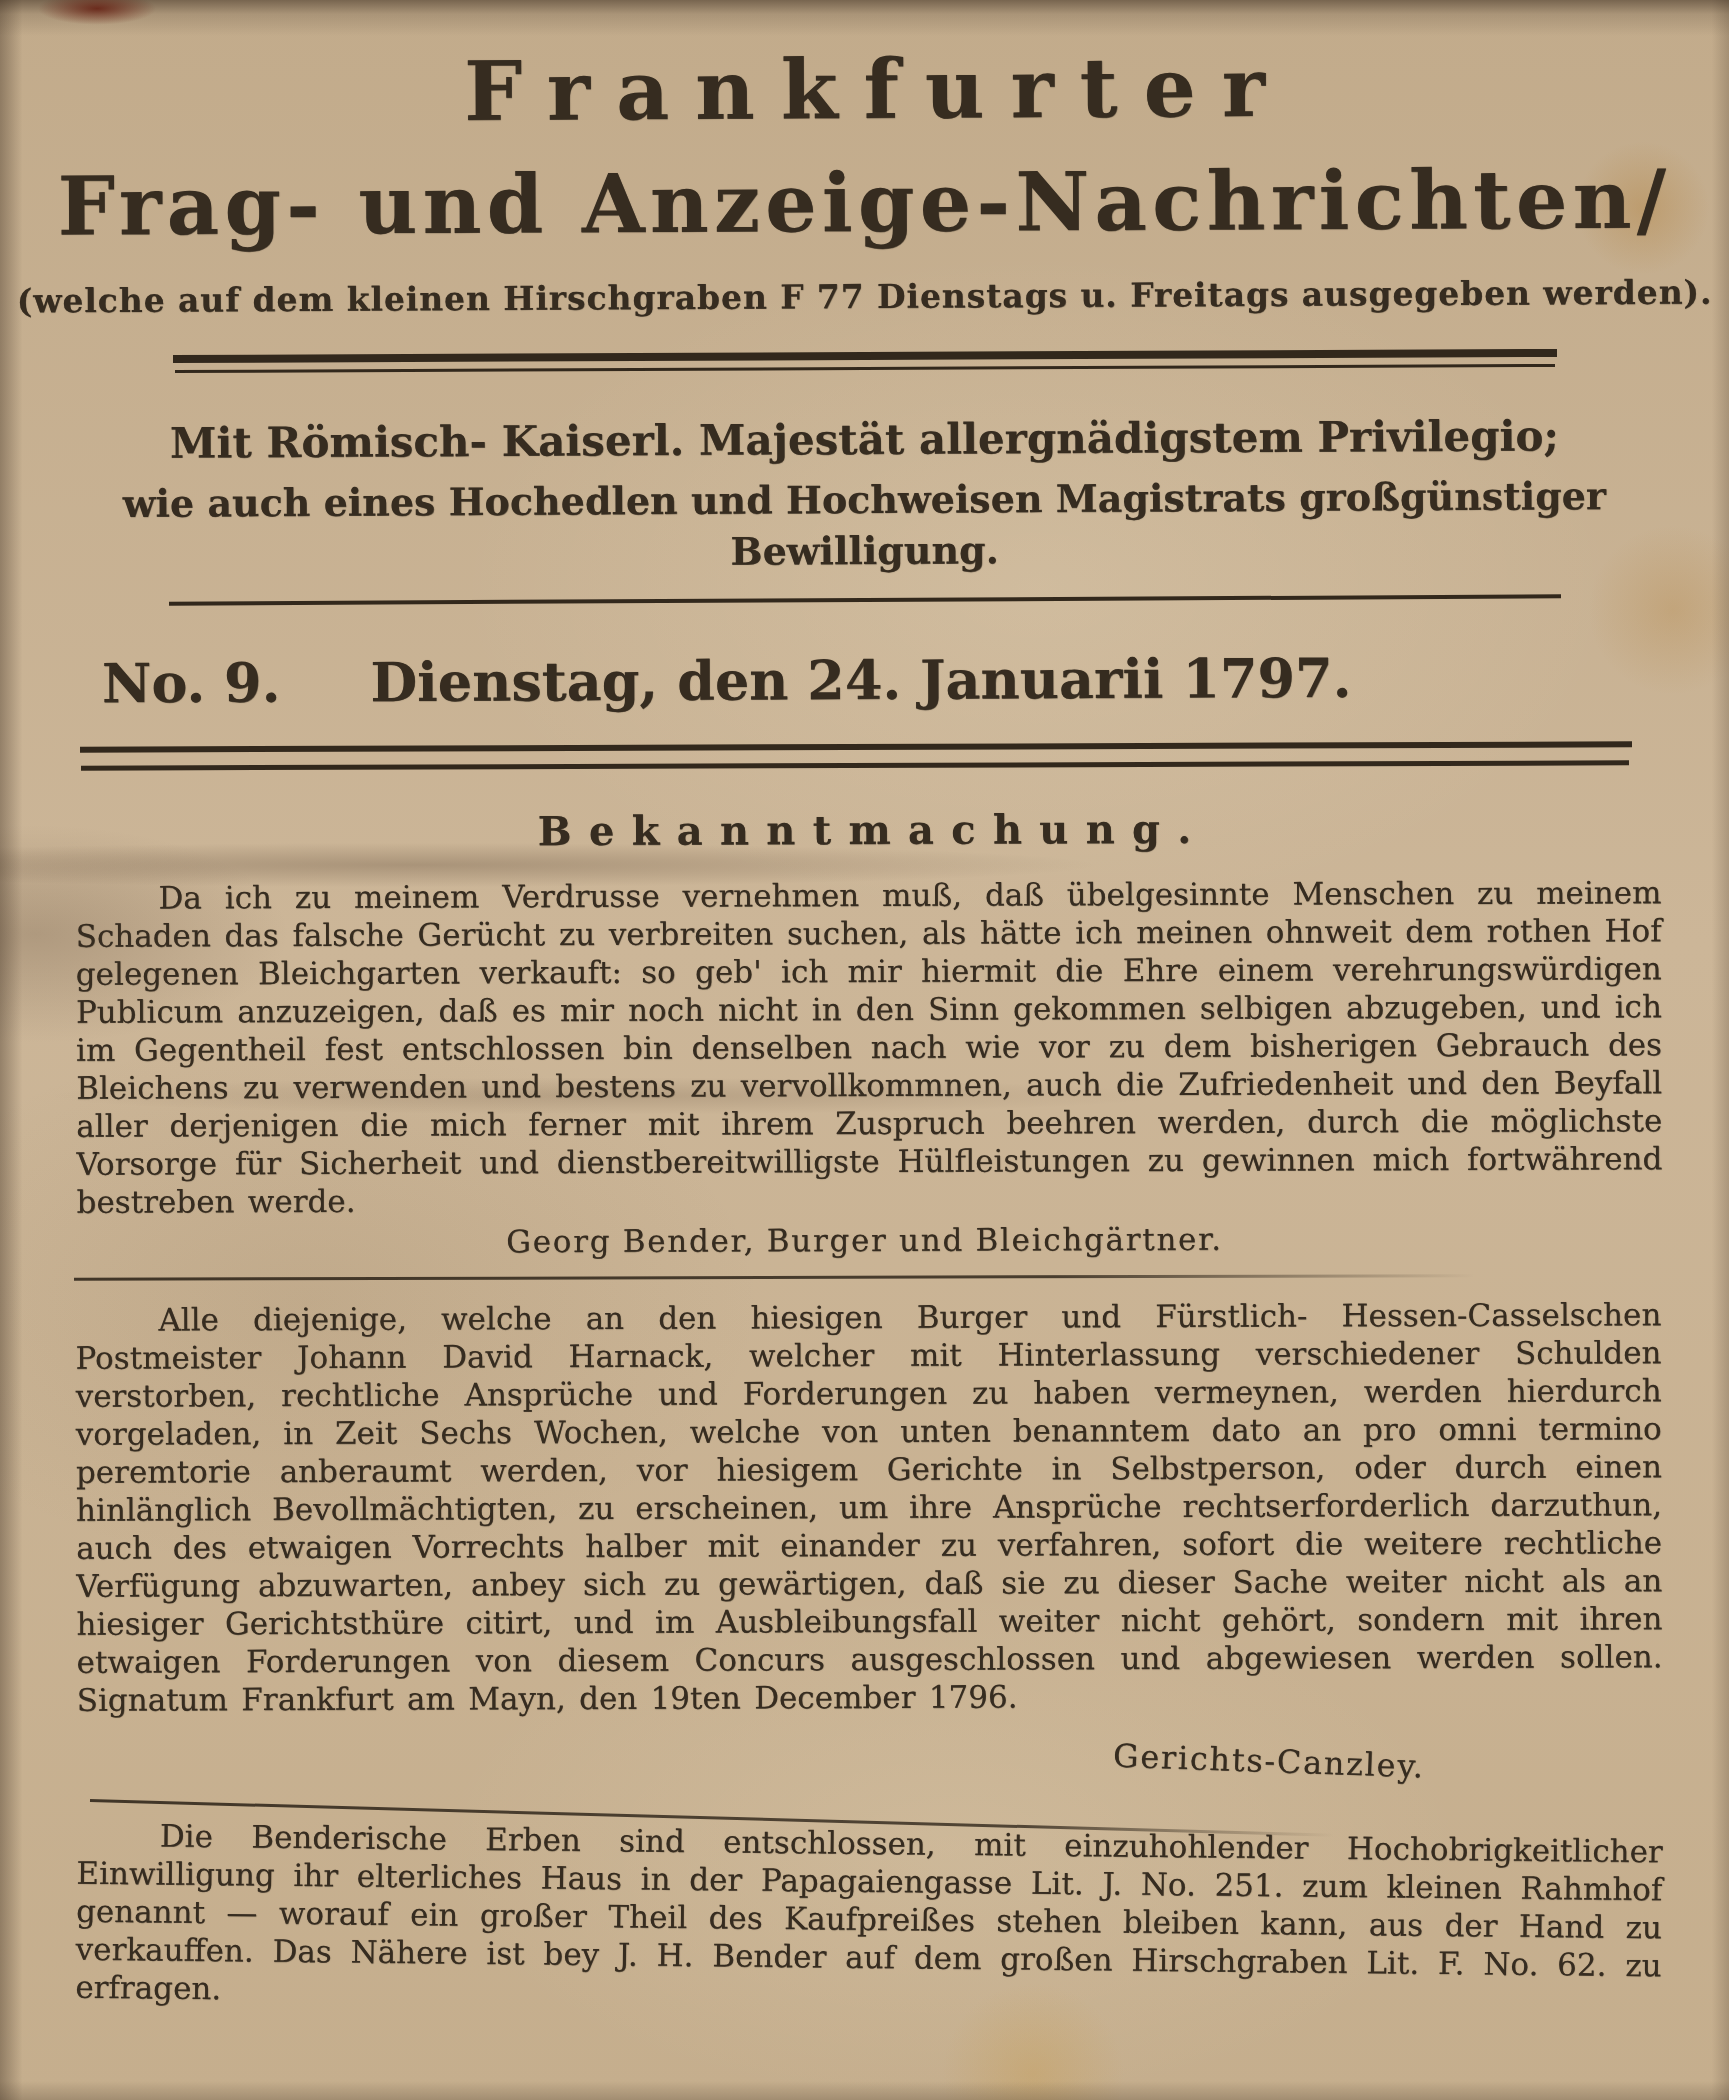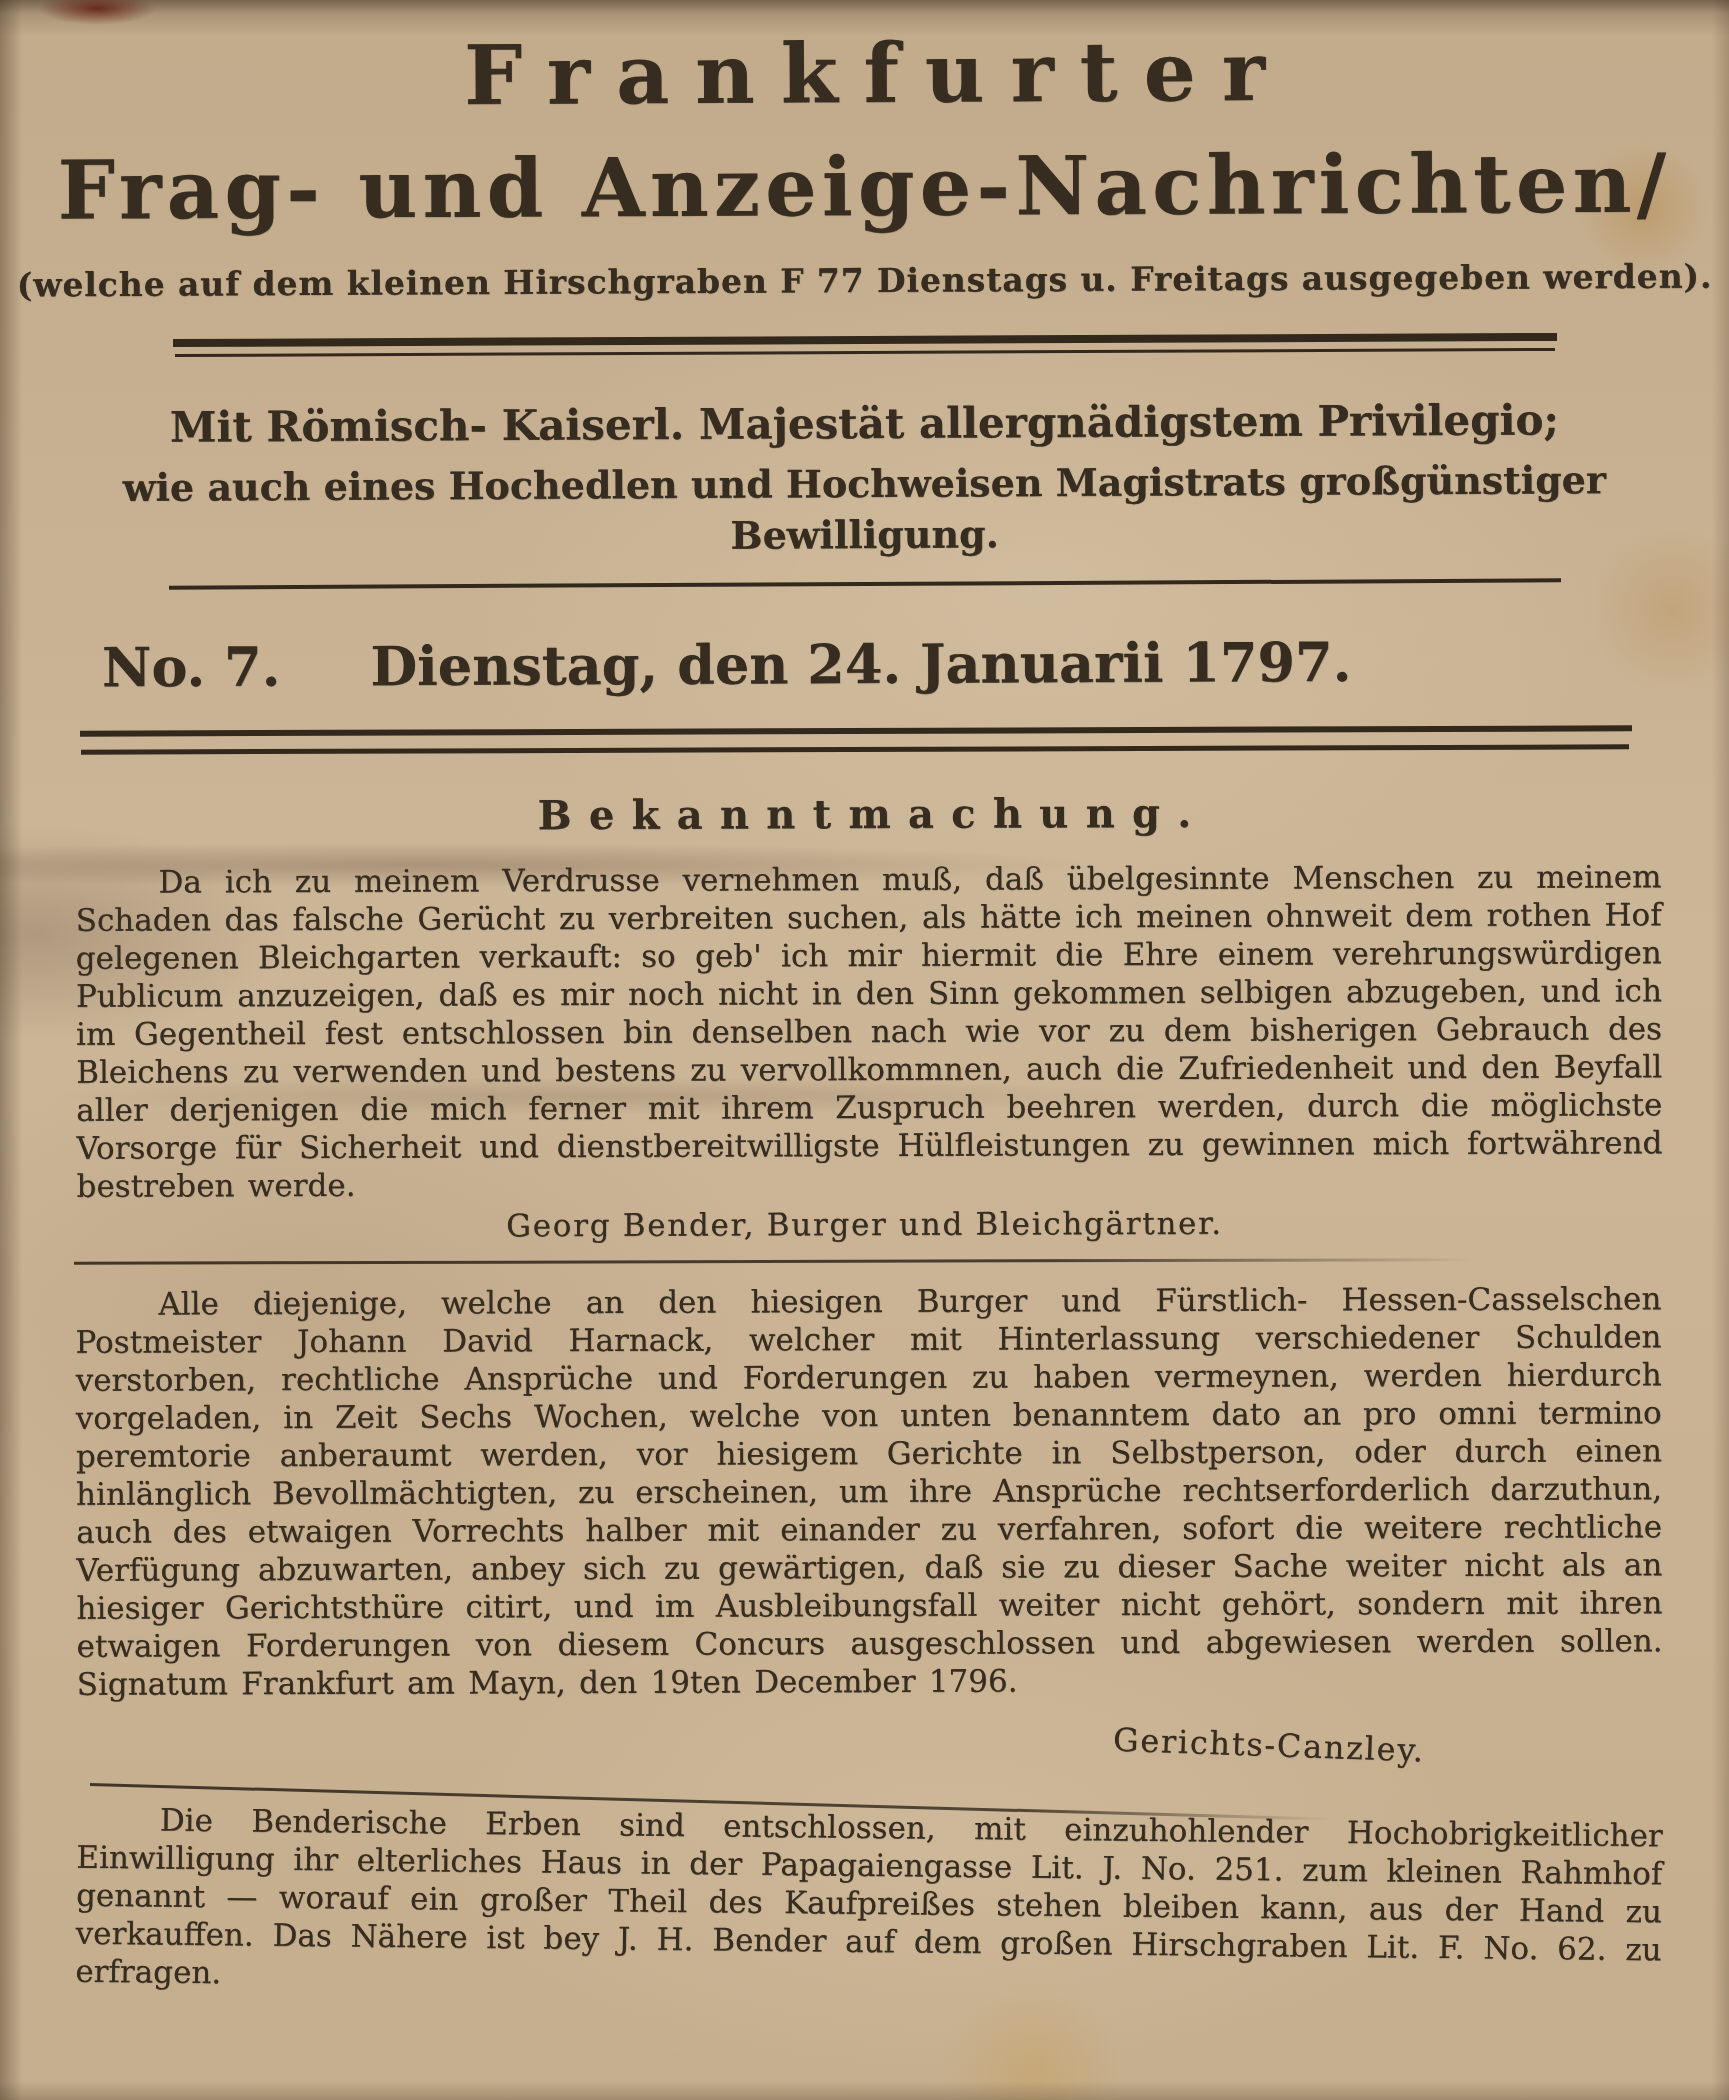--- a/index.html
+++ b/index.html
@@ -37,21 +37,21 @@
       radial-gradient(ellipse 363px 156px at 35px 934px, rgba(72,52,36,0.22), rgba(72,52,36,0.0) 70%),
       
       radial-gradient(ellipse 778px 450px at 60% 28%, rgba(255,246,222,0.14), rgba(255,246,222,0.0) 75%),
       radial-gradient(ellipse 605px 363px at 18% 62%, rgba(110,84,52,0.10), rgba(110,84,52,0.0) 75%),
       radial-gradient(ellipse 692px 346px at 55% 88%, rgba(255,246,222,0.12), rgba(255,246,222,0.0) 75%),
       linear-gradient(180deg, #c2ab8b 0%, #ccb698 45%, #c5ae8d 100%);
   }
   .ink { text-shadow: 0.3px 0.4px 0.7px rgba(54,44,32,0.65); }
 
   
-  .masthead { padding-top: 24px; }
+  .masthead { padding-top: 40px; }
   .title-line1 {
     margin: 0;
     text-align: center;
     font-size: 82px;
     font-weight: bold;
     letter-spacing: 26px;
     padding-left: 26px;
     line-height: 1.2;
     transform: rotate(-0.3deg);
   }
@@ -152,21 +152,21 @@
 
     <div class="rule rule-a1"></div>
     <div class="rule rule-a2"></div>
 
     <p class="privilege-line1 ink">Mit Römisch- Kaiserl. Majestät allergnädigstem Privilegio;</p>
     <p class="privilege-line2 ink">wie auch eines Hochedlen und Hochweisen Magistrats großgünstiger Bewilligung.</p>
 
     <div class="rule rule-b"></div>
 
     <div class="issue-line ink">
-      <span>No. 7.</span>
+      <span>No. 9.</span>
       <span>Dienstag, den 24. Januarii 1797.</span>
     </div>
 
     <div class="rule rule-c1"></div>
     <div class="rule rule-c2"></div>
   </header>
 
   <main>
     <h2 class="section-heading ink">Bekanntmachung.</h2>
 

